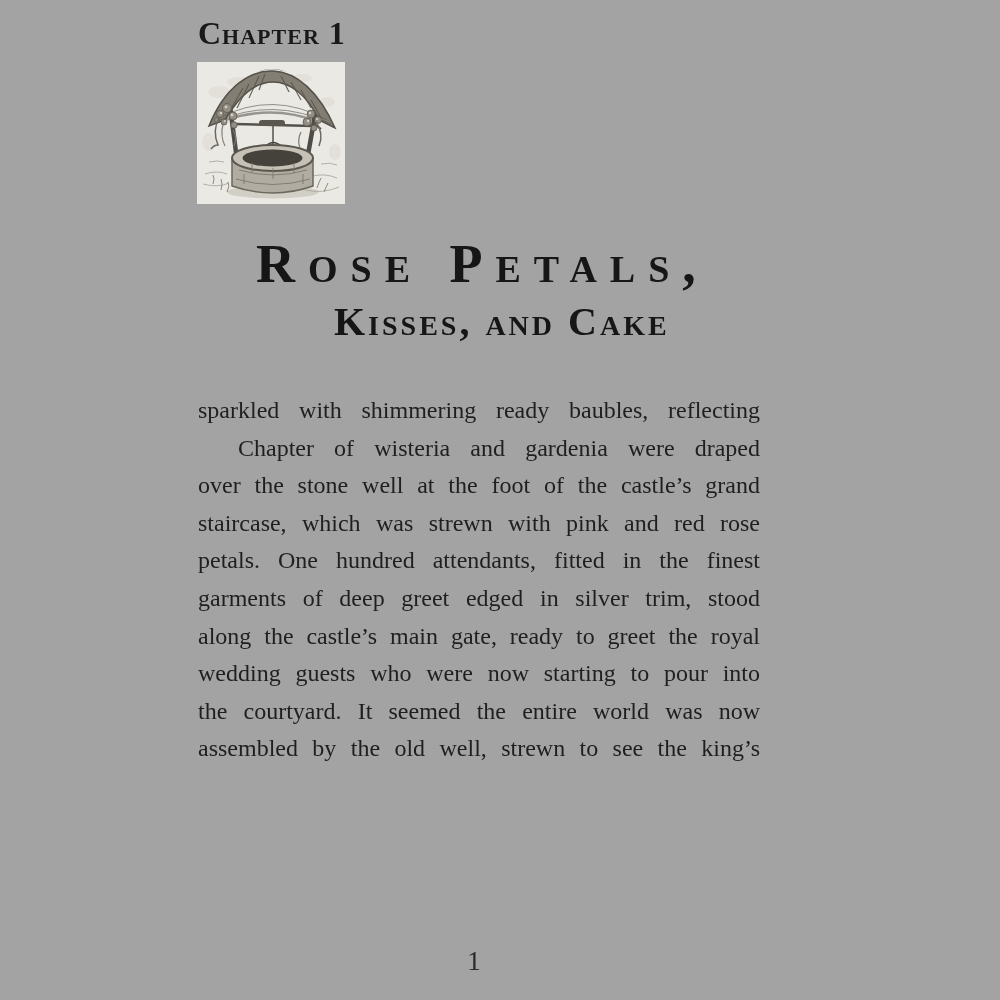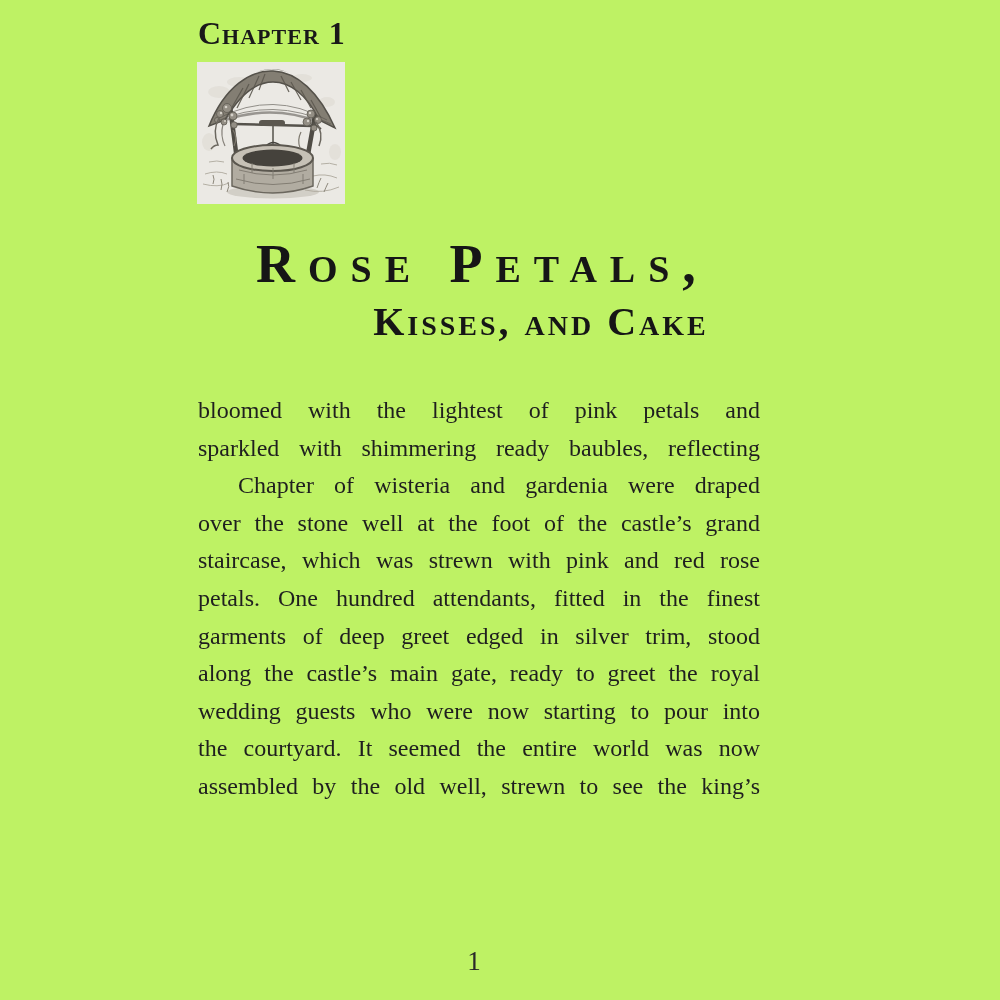--- a/index.html
+++ b/index.html
@@ -4,21 +4,21 @@
 <style>
   html, body {
     margin: 0;
     padding: 0;
     background: #ffffff;
   }
   .page {
     position: relative;
     width: 1000px;
     height: 1000px;
-    background: #bef264;
+    background: #a3a3a3;
     font-family: "Liberation Serif", "DejaVu Serif", serif;
     color: #1f1f1f;
     overflow: hidden;
   }
   .chapter {
     position: absolute;
     left: 198px;
     top: 14px;
     font-size: 32px;
     line-height: 38px;
@@ -37,21 +37,20 @@
     padding: 0;
   }
   .title {
     position: absolute;
     left: 198px;
     top: 236px;
     margin: 0;
     font-weight: 700;
     font-variant: small-caps;
     color: #161616;
-    text-align: right;
   }
   .title .t1 {
     display: block;
     font-size: 54px;
     line-height: 57px;
     letter-spacing: 13px;
     margin-left: 58px;
     white-space: nowrap;
   }
   .title .t2 {
@@ -206,21 +205,20 @@
     </svg>
   </figure>
 
   <h1 class="title">
     <span class="t1">Rose Petals,</span>
     <span class="t2">Kisses, and Cake</span>
   </h1>
 
   <div class="body">
       <div class="para">
-        <div class="line">bloomed with the lightest of pink petals and</div>
         <div class="line">sparkled with shimmering ready baubles, reflecting</div>
       </div>
       <div class="para">
         <div class="line indent">Chapter of wisteria and gardenia were draped</div>
         <div class="line">over the stone well at the foot of the castle’s grand</div>
         <div class="line">staircase, which was strewn with pink and red rose</div>
         <div class="line">petals. One hundred attendants, fitted in the finest</div>
         <div class="line">garments of deep greet edged in silver trim, stood</div>
         <div class="line">along the castle’s main gate, ready to greet the royal</div>
         <div class="line">wedding guests who were now starting to pour into</div>

